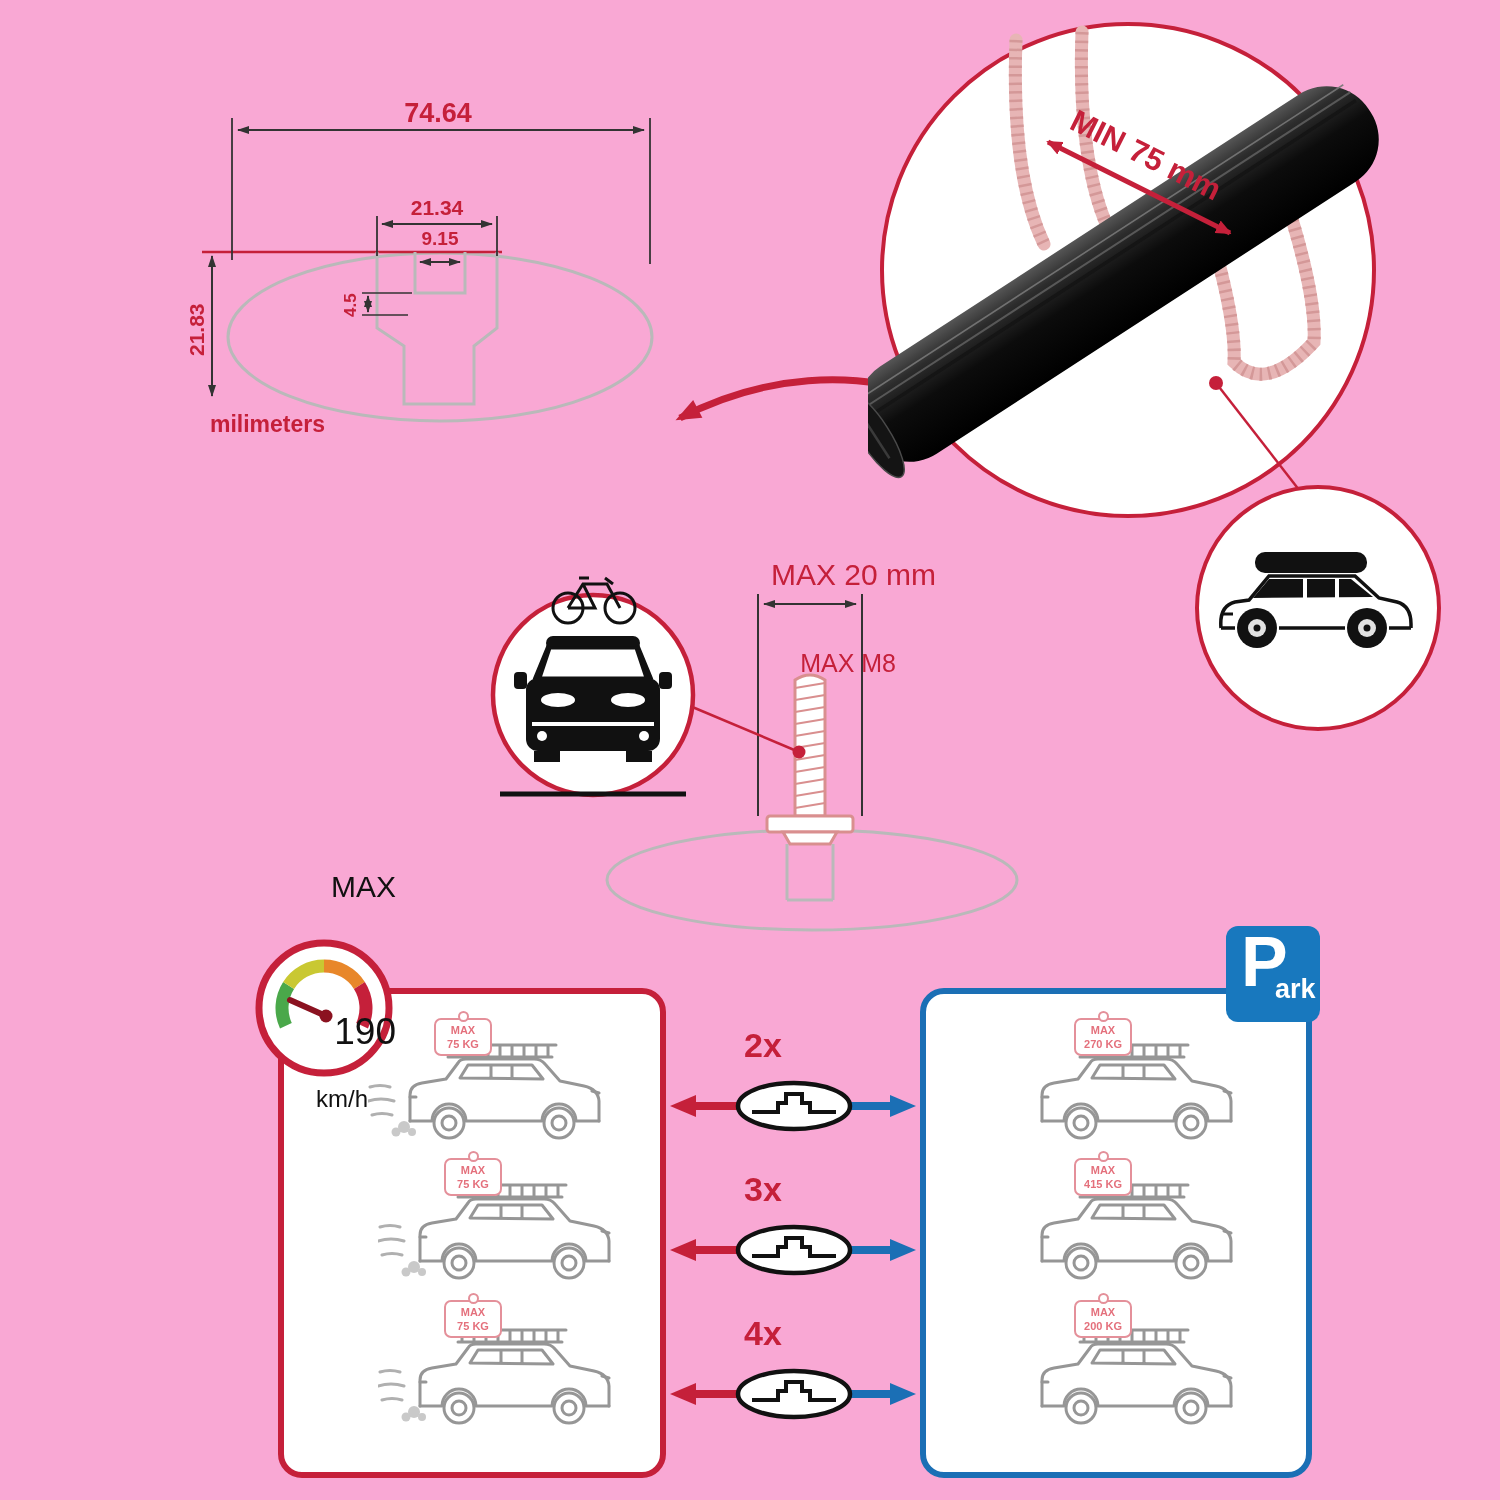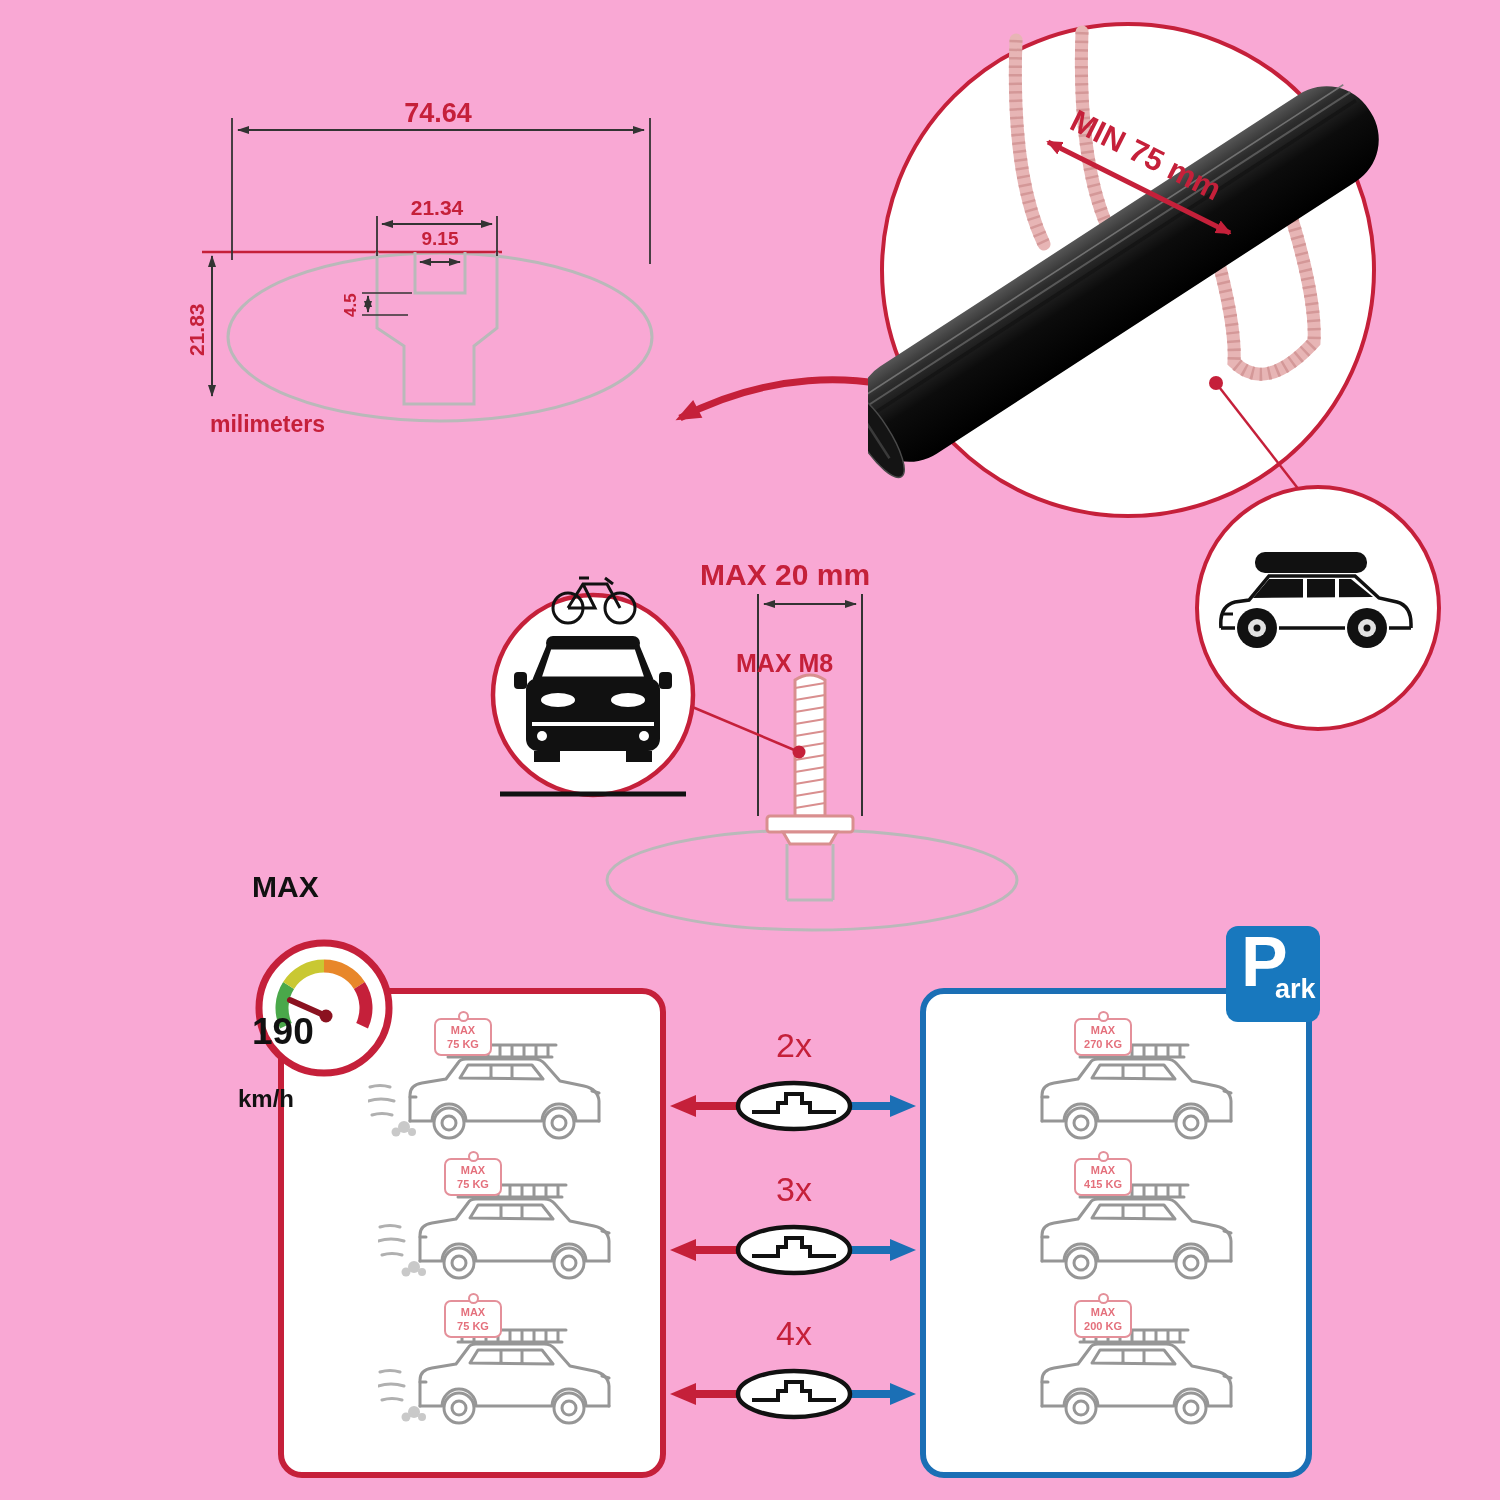--- a/index.html
+++ b/index.html
@@ -2,34 +2,34 @@
 <html><head>
 <meta charset="utf-8">
 <style>
   *{margin:0;padding:0;box-sizing:border-box}
   html,body{background:#fff}
   body{font-family:"Liberation Sans",sans-serif}
   .canvas{position:relative;width:1500px;height:1500px;background:#f9a8d4;overflow:hidden}
   .abs{position:absolute}
   svg{display:block}
   svg text{font-family:"Liberation Sans",sans-serif;font-weight:bold}
-  .txt{position:absolute;font-weight:bold;text-align:left;line-height:1.1;z-index:3}
+  .txt{position:absolute;font-weight:normal;text-align:right;line-height:1.1;z-index:3}
   .red-txt{color:#c5203a}
   .blk-txt{color:#111}
   .frame{position:absolute;background:#fff;border-radius:24px;z-index:1}
   .red-frame{border:6px solid #c5203a}
   .blue-frame{border:6px solid #1b6fb5}
   .car-row{position:absolute;z-index:2}
   .car-row svg{position:absolute;left:0;bottom:0}
   .load-tag{position:absolute;width:58px;background:#fff;border:2px solid #e4909a;border-radius:7px;
     color:#e4707c;font-size:11px;font-weight:bold;text-align:center;padding:4px 0 2px;line-height:1.25;z-index:3}
   .load-tag::before{content:"";position:absolute;top:-9px;left:50%;margin-left:-5px;width:7px;height:7px;
     border:2.5px solid #e4909a;border-radius:50%;background:#fff}
   .load-tag span{display:block}
-  .count-label{position:absolute;width:100px;text-align:center;font-size:34px;font-weight:normal;color:#c5203a;z-index:2}
+  .count-label{position:absolute;width:100px;font-size:34px;font-weight:bold;color:#c5203a;z-index:2}
   .arrow-group{position:absolute;z-index:2}
   .speedo{position:absolute;left:252px;top:936px;width:144px;height:144px;z-index:2}
   .park{position:absolute;left:1226px;top:926px;width:94px;height:96px;background:#1878be;border-radius:12px;z-index:4}
   .park .p{position:absolute;left:15px;top:-4px;font-size:70px;font-weight:bold;color:#fff}
   .park .ark{position:absolute;left:49px;top:48px;font-size:27px;font-weight:bold;color:#fff}
 </style>
 </head>
 <body>
 
 <div class="canvas">

